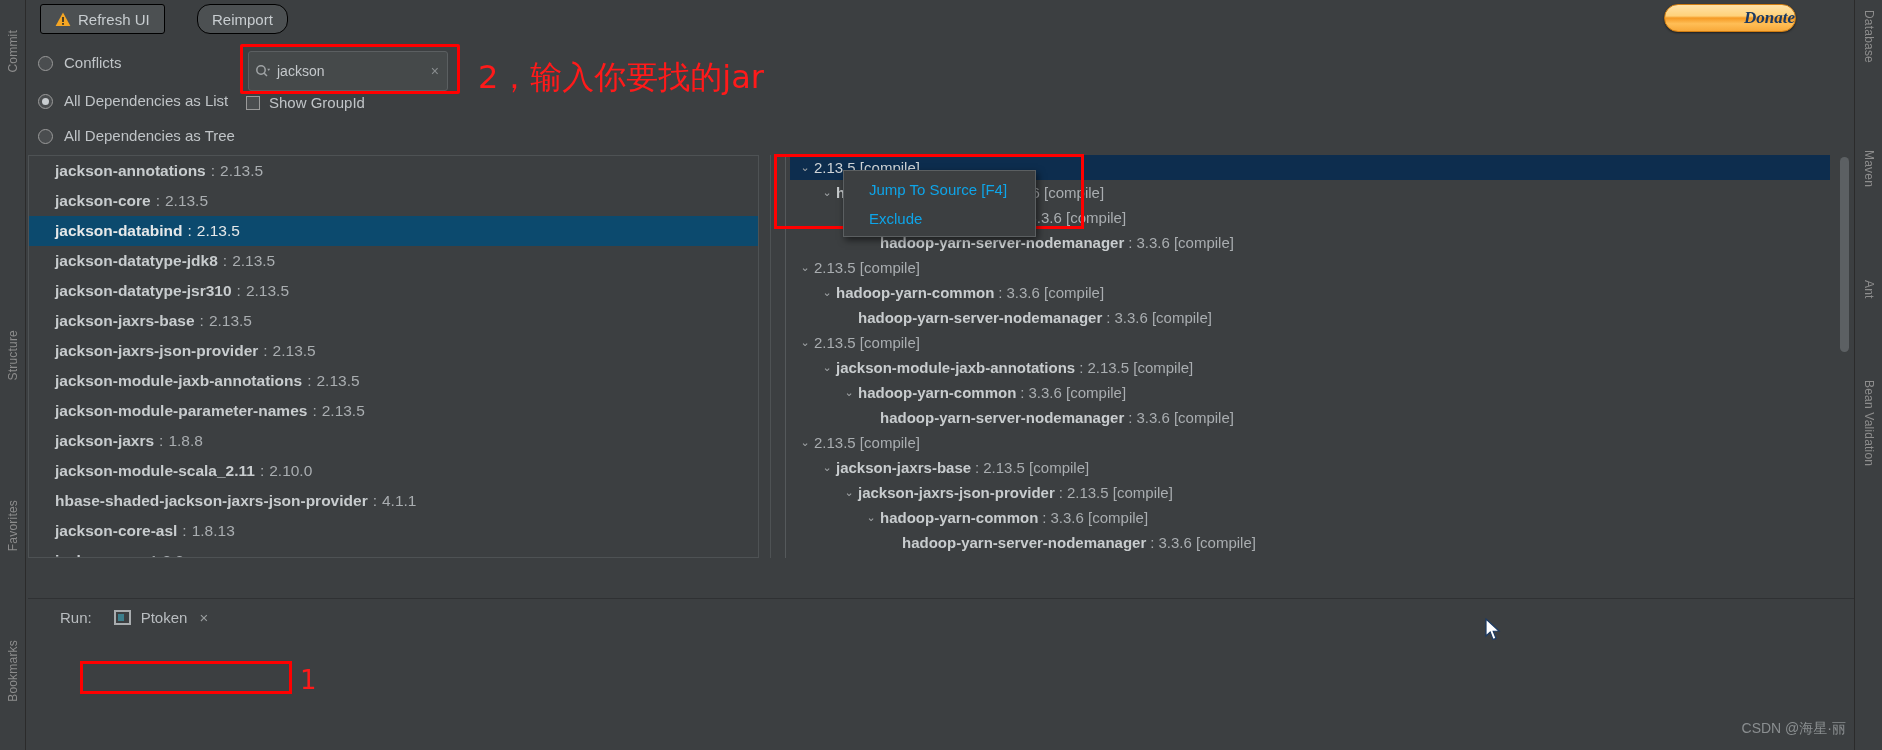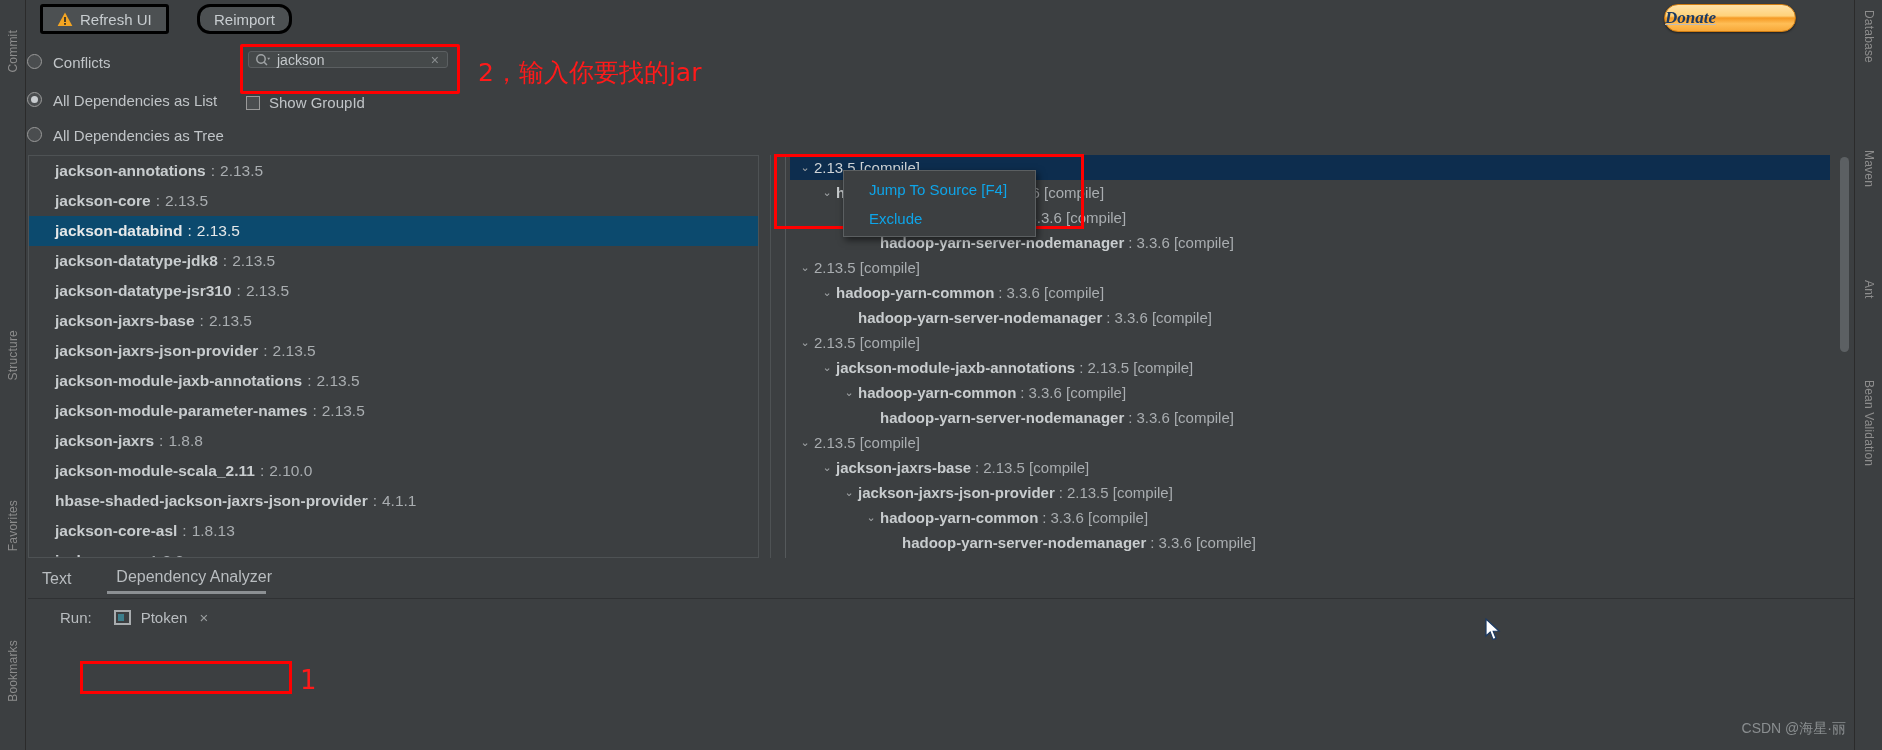--- a/index.html
+++ b/index.html
@@ -46,54 +46,53 @@
     left: 26px; top: 0; right: 28px; height: 40px;
     background: #3c3f41;
   }
   .tb-btn {
     position: absolute;
     top: 4px;
     height: 30px;
     display: flex; align-items: center; gap: 7px;
     padding: 0 14px;
     background: #4c5052;
-    border: 3px solid #000000;
+    border: 1px solid #000000;
     border-radius: 3px;
     color: #c8cdd0;
     font-size: 15px;
     cursor: pointer;
   }
   #btn-refresh { left: 14px; }
   #btn-reimport { left: 171px; border-radius: 13px; }
   .warn-tri { display:block; }
 
   #donate {
     position: absolute;
     right: 58px; top: 4px;
     width: 132px; height: 28px;
     border-radius: 14px;
     background: linear-gradient(180deg,#ffe2a8 0%,#ffd27a 42%,#f59a24 50%,#ffbe56 72%,#f8a93a 100%);
     border: 1px solid #d07d12;
     box-shadow: 0 1px 2px rgba(0,0,0,.5);
-    display: flex; align-items: center; justify-content: flex-start;
+    display: flex; align-items: center; justify-content: flex-end;
     cursor: pointer;
-    text-decoration: underline;
   }
   #donate span {
     font-family: "Liberation Serif", serif;
     font-weight: bold; font-style: italic;
     font-size: 17px;
     color: #1b3a63;
   }
 
   
   #options { position: absolute; left: 26px; top: 42px; width: 240px; height: 110px; }
   .radio-row, .check-row {
-    position: absolute; left: 1px;
-    display: flex; align-items: flex-start; gap: 11px;
+    position: absolute; left: 12px;
+    display: flex; align-items: flex-end; gap: 11px;
     font-size: 15px; color: #c0c4c7; cursor: pointer;
     white-space: nowrap;
   }
   #opt-conflicts { top: 12px; }
   #opt-list      { top: 50px; }
   #opt-tree      { top: 85px; }
   .radio {
     width: 15px; height: 15px; border-radius: 50%;
     border: 1px solid #9a9a9a; background: #4a4d4f;
     position: relative; flex: 0 0 auto;
@@ -106,21 +105,21 @@
 
   
   #search-wrap {
     position: absolute; left: 240px; top: 44px;
     width: 220px; height: 50px;
     border: 3px solid #ff0000;
     border-radius: 2px;
   }
   #search-box {
     position: absolute; left: 5px; top: 4px;
-    width: 200px; height: 17px;
+    width: 200px; height: 40px;
     background: #45494a;
     border: 1px solid #5b5f61;
     border-radius: 3px;
     display: flex; align-items: center;
     padding: 0 6px;
   }
   #search-box .mag { flex: 0 0 auto; margin-right: 7px; }
   #search-value { font-size: 14px; color: #c4c8cb; flex: 1 1 auto; }
   #search-clear { color: #8a8e90; font-size: 14px; cursor: pointer; padding-right: 2px; }
 
@@ -132,21 +131,21 @@
   .checkbox {
     width: 14px; height: 14px;
     border: 1px solid #9a9a9a; background: #4a4d4f;
     flex: 0 0 auto;
   }
 
   
   .anno {
     position: absolute;
     color: #ff1a1a;
-    font-size: 25px;
+    font-size: 32px;
     white-space: nowrap;
     font-family: "DejaVu Sans", sans-serif;
   }
   #anno-2 { left: 478px; top: 56px; }
   #anno-3 { left: 1096px; top: 177px; font-size: 23px; }
   #anno-1 { left: 300px; top: 665px; font-size: 26px; }
 
   
   #list-panel {
     position: absolute;
@@ -543,24 +542,20 @@
   </div>
 
   <div class="redbox" id="redbox-tree"></div>
   <div class="redbox" id="redbox-tab"></div>
 
   <div id="ctx-menu">
     <div class="ctx-item">Jump To Source [F4]</div>
     <div class="ctx-item">Exclude</div>
   </div>
 
-  <div id="tabstrip">
-    <span id="tab-text">Text</span>
-    <span id="tab-dep">Dependency Analyzer</span>
-  </div>
   <div id="toolstrip-sep"></div>
 
   <div id="runbar">
     <span id="run-label">Run:</span>
     <span id="run-proc-icon"></span>
     <span id="run-proc-name">Ptoken</span>
     <span id="run-proc-close">×</span>
   </div>
 
   <div id="watermark">CSDN @海星·丽</div>

